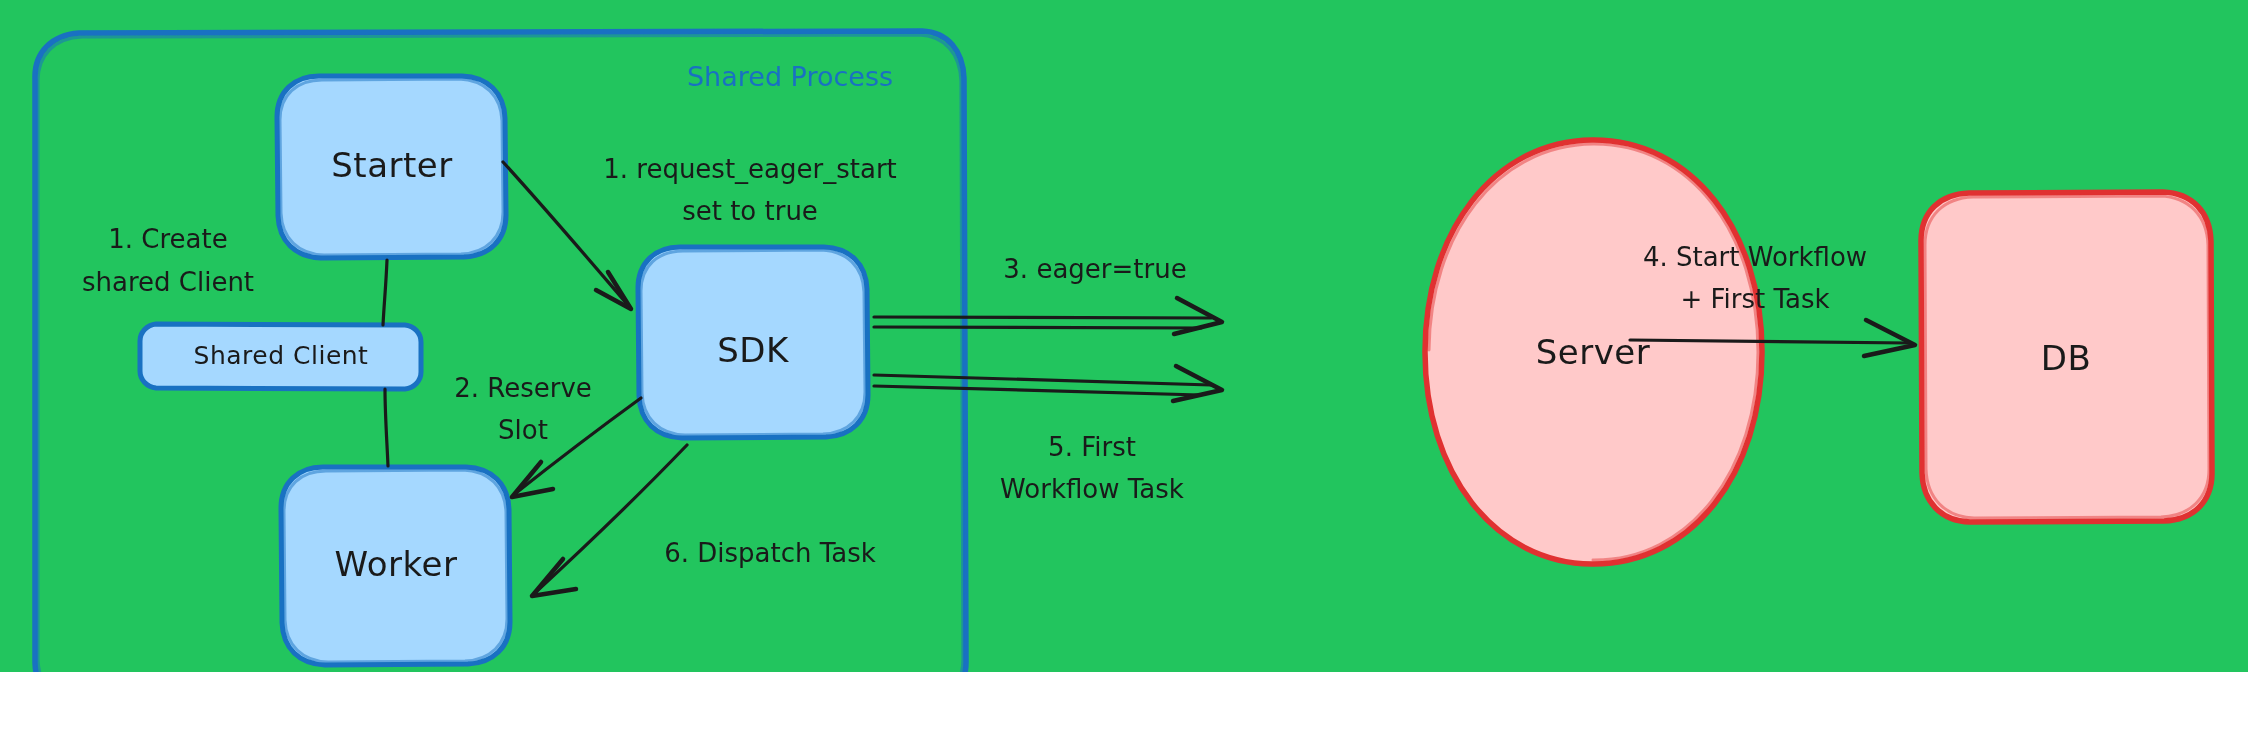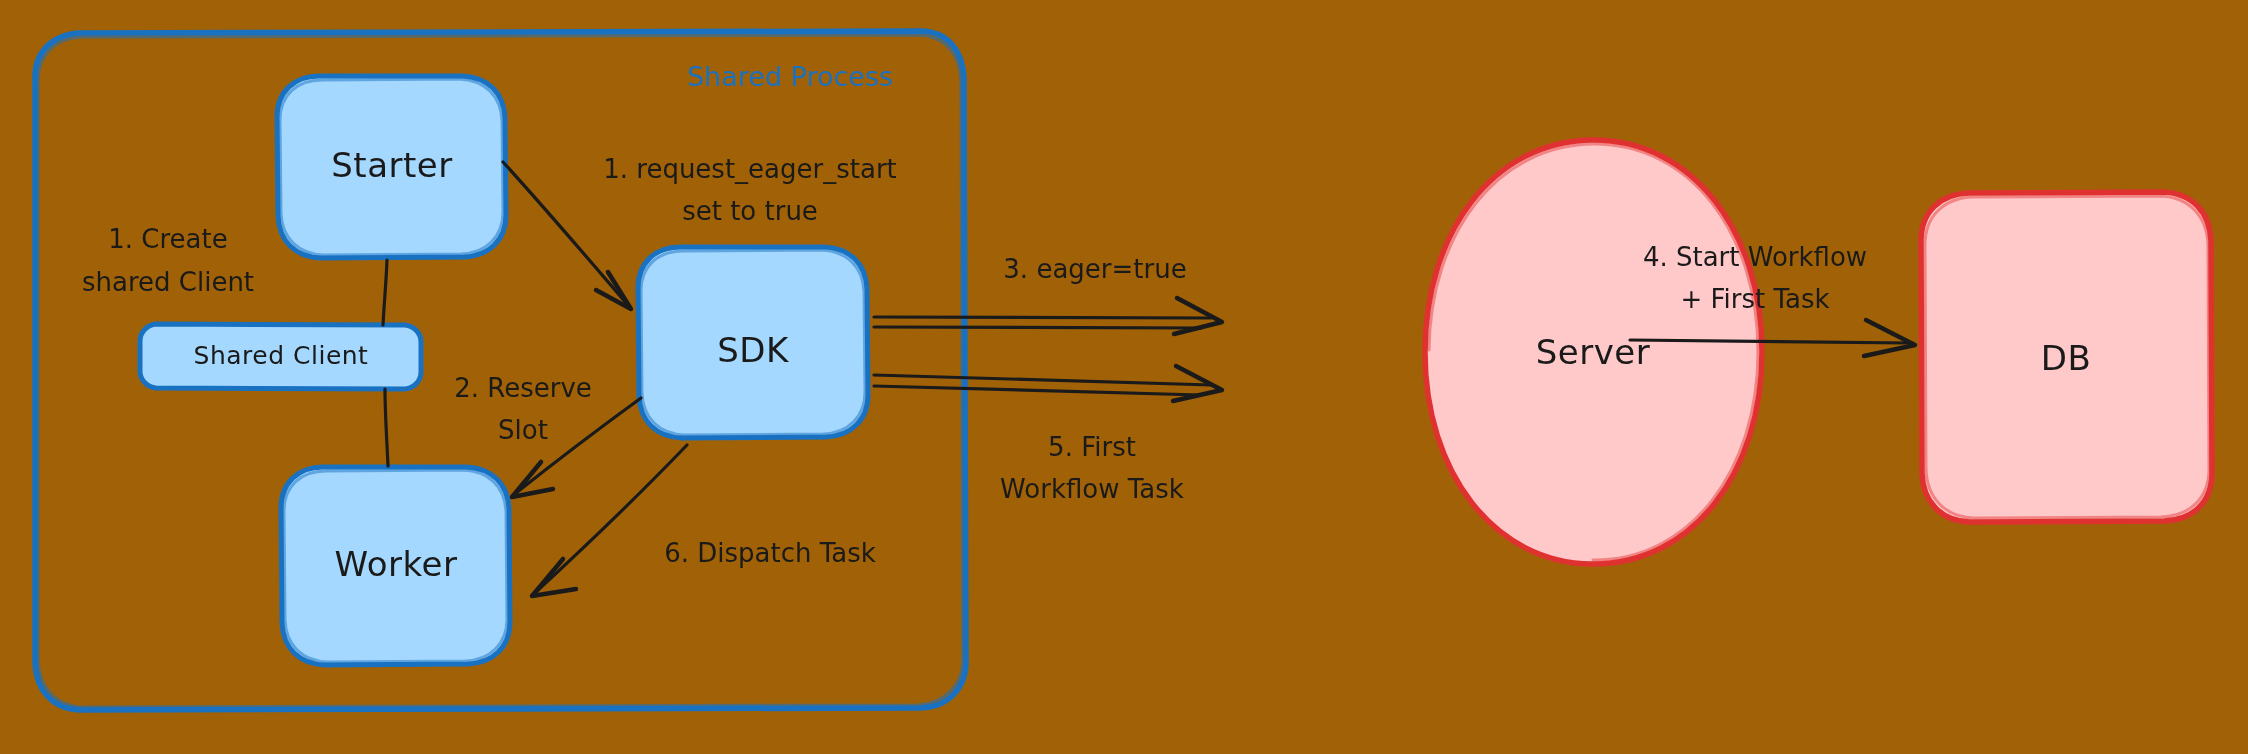--- a/index.html
+++ b/index.html
@@ -6,22 +6,22 @@
     margin: 0;
     padding: 0;
     background: #ffffff;
   }
   body {
     font-family: "DejaVu Sans", sans-serif;
   }
   #canvas {
     position: relative;
     width: 2248px;
-    height: 754px;
-    background: #a16207;
+    height: 672px;
+    background: #22c55e;
     overflow: hidden;
   }
   svg#diagram {
     position: absolute;
     top: 0;
     left: 0;
     width: 2248px;
     height: 754px;
   }
   .node-label {

